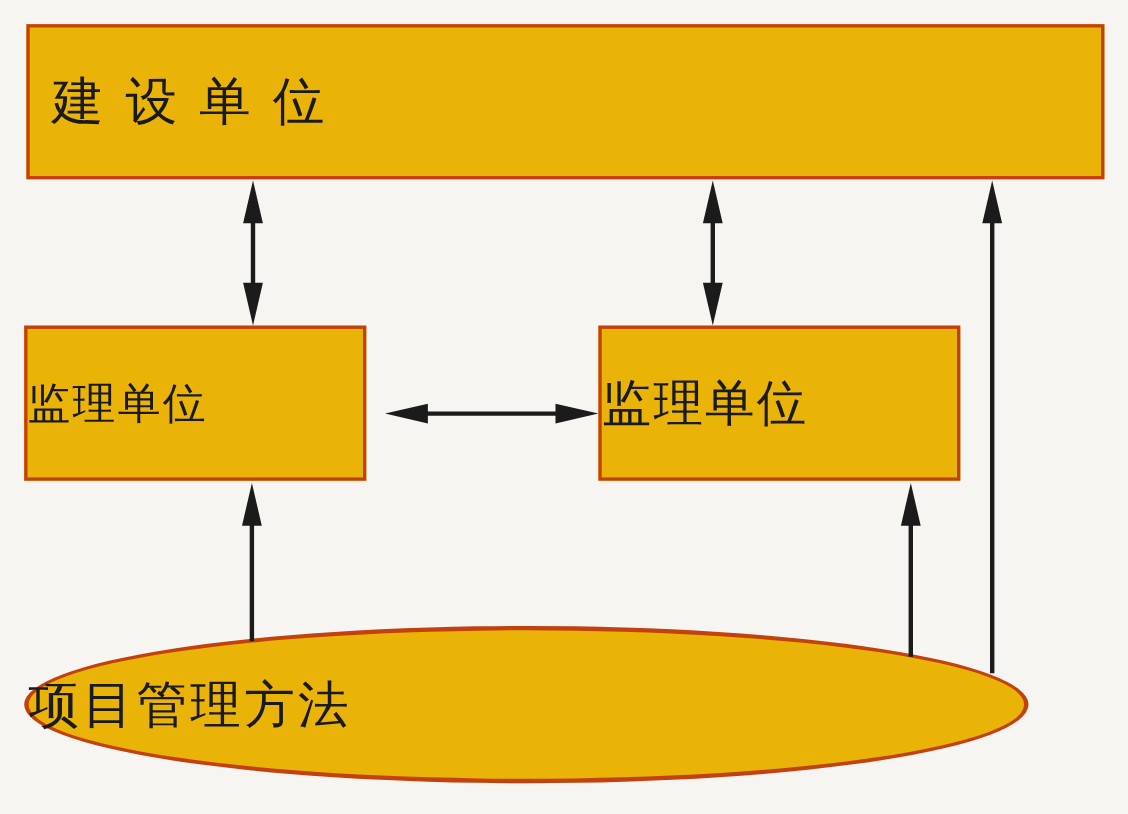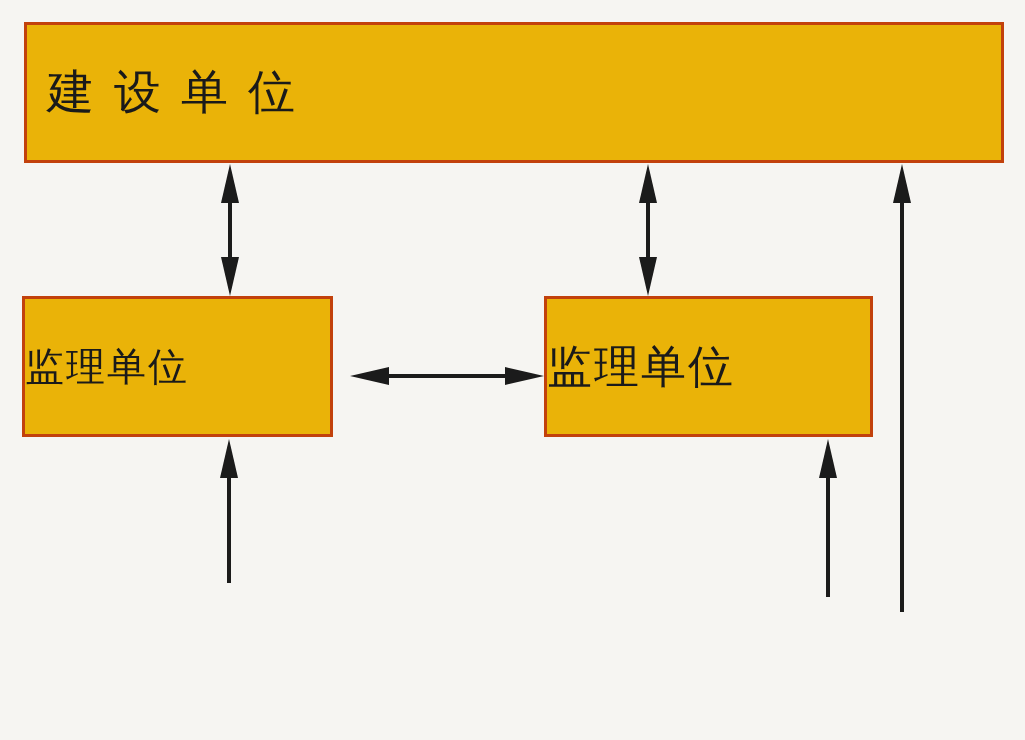--- a/index.html
+++ b/index.html
@@ -84,20 +84,23 @@
   </div>
 
   <div class="node node-left">
     <span>监理单位</span>
   </div>
 
   <div class="node node-right">
     <span>监理单位</span>
   </div>
 
+  <div class="node node-ellipse">
+    <span>项目管理方法</span>
+  </div>
 
   <svg class="arrow-layer" viewBox="0 0 1025 740">
     <g stroke="#1b1b1b" stroke-width="4" fill="#1b1b1b">
 
       <g>
         <line x1="230" y1="192" x2="230" y2="270"></line>
         <polygon points="230,164 221,203 239,203" stroke="none"></polygon>
         <polygon points="230,296 221,257 239,257" stroke="none"></polygon>
       </g>
 

